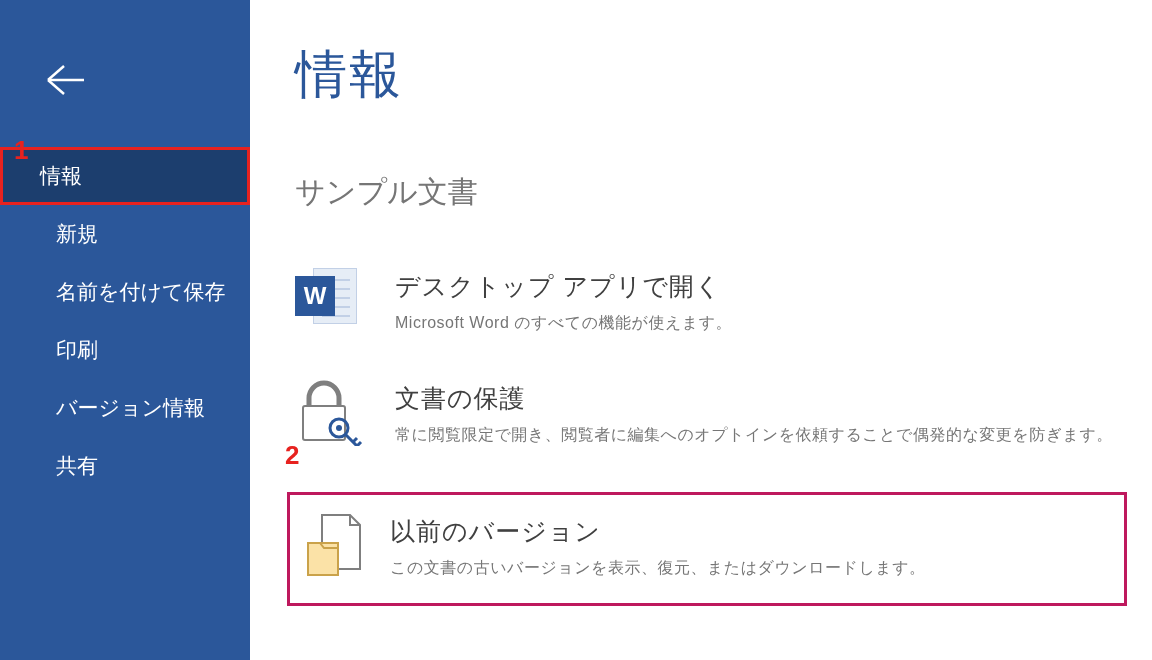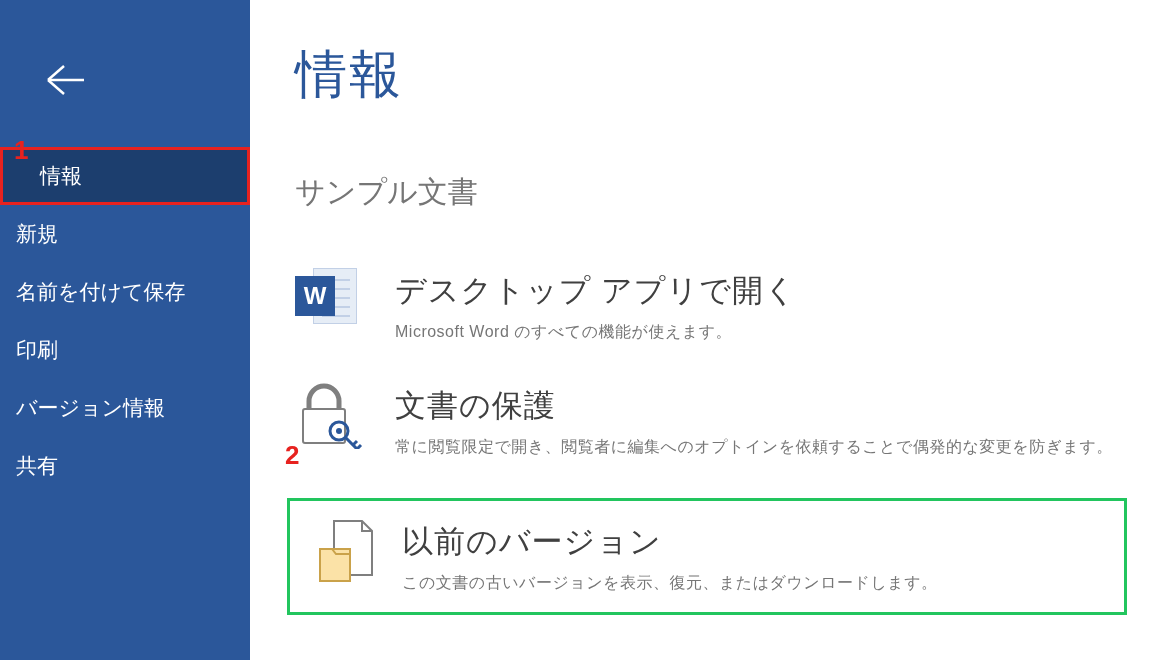--- a/index.html
+++ b/index.html
@@ -34,21 +34,21 @@
       color: #e7221f;
       font-weight: 700;
       font-size: 26px;
       font-family: Arial, sans-serif;
       z-index: 10;
     }
     .nav-item {
       height: 58px;
       display: flex;
       align-items: center;
-      padding-left: 16px;
+      padding-left: 56px;
       font-size: 21px;
       cursor: pointer;
       position: relative;
     }
     .nav-item.selected {
       background: #1c3e6e;
       border: 3px solid #e7221f;
       padding-left: 37px;
     }
     .main {
@@ -76,43 +76,43 @@
     }
     .info-icon {
       width: 100px;
       height: 72px;
       display: flex;
       align-items: flex-start;
       justify-content: flex-start;
     }
     .info-text { flex: 1; padding-top: 2px; }
     .info-heading {
-      font-size: 31px;
+      font-size: 25px;
       color: #404040;
       margin-bottom: 10px;
       letter-spacing: 1px;
     }
     .info-desc {
       font-size: 16px;
       color: #767676;
       letter-spacing: 0.5px;
     }
     .annot-2 {
       position: absolute;
       left: 285px;
       top: 440px;
       color: #e7221f;
       font-weight: 700;
       font-size: 26px;
       font-family: Arial, sans-serif;
       z-index: 10;
     }
     .info-row.highlighted {
-      border: 3px solid #22c55e;
-      padding: 18px 20px 18px 12px;
+      border: 3px solid #be185d;
+      padding: 18px 20px 18px 0;
       margin-left: -8px;
       margin-right: 25px;
       margin-bottom: 24px;
       margin-top: 40px;
     }
     .info-row.highlighted .info-icon {
       padding-left: 8px;
     }
     
     .word-icon {

